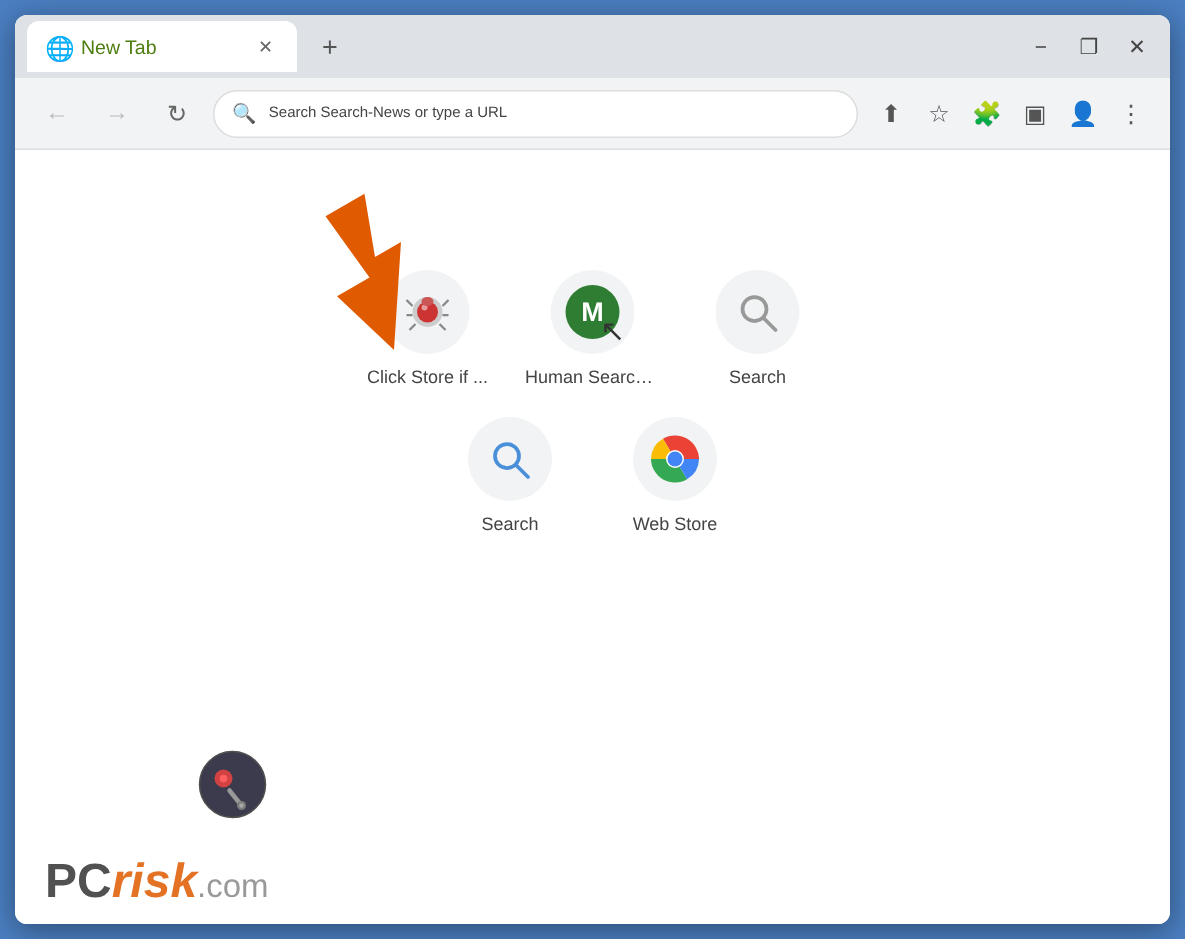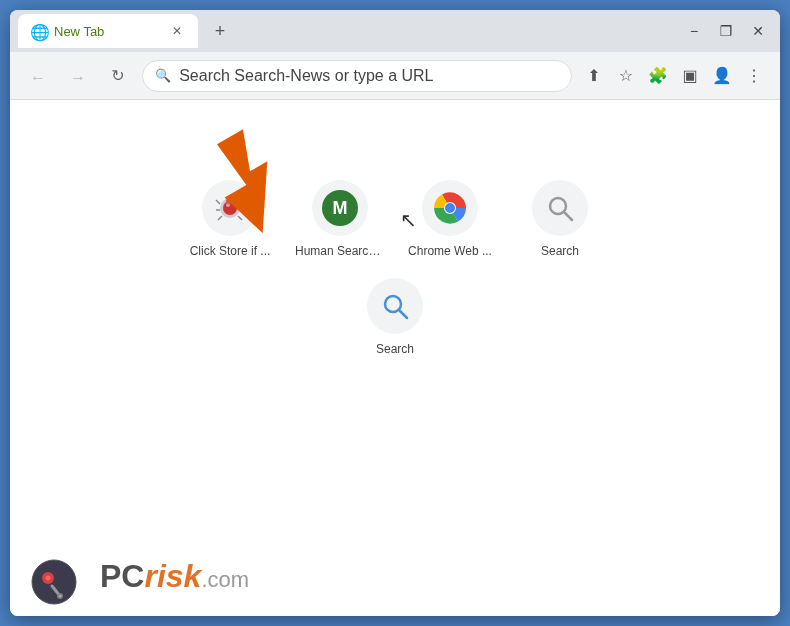--- a/index.html
+++ b/index.html
@@ -126,21 +126,21 @@
       gap: 8px;
     }
     .address-bar-icon {
       color: #888;
       font-size: 13px;
     }
     .address-bar input {
       flex: 1;
       border: none;
       outline: none;
-      font-size: 16px;
+      font-size: 10px;
       color: #444;
       background: transparent;
     }
     .toolbar-actions {
       display: flex;
       align-items: center;
       gap: 4px;
     }
     .toolbar-icon {
       width: 28px;
@@ -224,23 +224,24 @@
       font-size: 18px;
       font-weight: bold;
     }
 
     
     .watermark {
       position: absolute;
       bottom: 10px;
       left: 20px;
       display: flex;
-      align-items: flex-start;
+      align-items: flex-end;
       gap: 22px;
       opacity: 0.85;
+      flex-direction: column;
     }
     .pcrisk-text {
       font-size: 32px;
       font-weight: bold;
       font-family: Arial, sans-serif;
     }
     .pc-part { color: #333; }
     .risk-part { color: #e05a00; font-style: italic; }
     .com-part { color: #888; font-size: 22px; font-weight: normal; }
 
@@ -349,61 +350,60 @@
           <span class="shortcut-label">Click Store if ...</span>
         </div>
 
         <div class="shortcut-item">
           <div class="shortcut-icon">
             <div class="icon-m">M</div>
           </div>
           <span class="shortcut-label">Human Search...</span>
         </div>
 
+
         <div class="shortcut-item">
           <div class="shortcut-icon">
-
+            <svg width="28" height="28" viewBox="0 0 28 28">
+              <circle cx="12" cy="12" r="8" fill="none" stroke="#999" stroke-width="2.5"></circle>
+              <line x1="18" y1="18" x2="26" y2="26" stroke="#999" stroke-width="2.5" stroke-linecap="round"></line>
+            </svg>
+          </div>
+          <span class="shortcut-label">Search</span>
+        </div>
+
+      </div>
+
+      <div class="shortcuts-row" style="margin-top: 10px;">
+
+        <div class="shortcut-item">
+          <div class="shortcut-icon">
+            <svg width="28" height="28" viewBox="0 0 28 28">
+              <circle cx="12" cy="12" r="8" fill="none" stroke="#4a90d9" stroke-width="2.5"></circle>
+              <line x1="18" y1="18" x2="26" y2="26" stroke="#4a90d9" stroke-width="2.5" stroke-linecap="round"></line>
+            </svg>
+          </div>
+          <span class="shortcut-label">Search</span>
+        </div>
+
+        <div class="shortcut-item">
+          <div class="shortcut-icon">
             <svg width="34" height="34" viewBox="0 0 34 34">
               <circle cx="17" cy="17" r="16" fill="#eee"></circle>
               <circle cx="17" cy="17" r="7" fill="#4285F4"></circle>
               <path d="M17,17 L33,17 A16,16 0 0,0 9,3.5 Z" fill="#EA4335"></path>
               <path d="M17,17 L9,3.5 A16,16 0 0,0 1,17 Z" fill="#FBBC05"></path>
               <path d="M17,17 L1,17 A16,16 0 0,0 25,30.5 Z" fill="#34A853"></path>
               <path d="M17,17 L25,30.5 A16,16 0 0,0 33,17 Z" fill="#4285F4"></path>
               <circle cx="17" cy="17" r="6" fill="#fff"></circle>
               <circle cx="17" cy="17" r="5" fill="#4285F4"></circle>
             </svg>
           </div>
-          <span class="shortcut-label">Chrome Web ...</span>
+          <span class="shortcut-label">Web Store</span>
         </div>
-
-        <div class="shortcut-item">
-          <div class="shortcut-icon">
-            <svg width="28" height="28" viewBox="0 0 28 28">
-              <circle cx="12" cy="12" r="8" fill="none" stroke="#999" stroke-width="2.5"></circle>
-              <line x1="18" y1="18" x2="26" y2="26" stroke="#999" stroke-width="2.5" stroke-linecap="round"></line>
-            </svg>
-          </div>
-          <span class="shortcut-label">Search</span>
-        </div>
-
-      </div>
-
-      <div class="shortcuts-row" style="margin-top: 10px;">
-
-        <div class="shortcut-item">
-          <div class="shortcut-icon">
-            <svg width="28" height="28" viewBox="0 0 28 28">
-              <circle cx="12" cy="12" r="8" fill="none" stroke="#4a90d9" stroke-width="2.5"></circle>
-              <line x1="18" y1="18" x2="26" y2="26" stroke="#4a90d9" stroke-width="2.5" stroke-linecap="round"></line>
-            </svg>
-          </div>
-          <span class="shortcut-label">Search</span>
-        </div>
-
 
       </div>
     </div>
 
     <div class="watermark">
 
       <svg width="48" height="48" viewBox="0 0 48 48">
         <circle cx="24" cy="24" r="22" fill="#1a1a2e" stroke="#333" stroke-width="1"></circle>
         <circle cx="18" cy="20" r="6" fill="#cc2222"></circle>
         <circle cx="18" cy="20" r="2.5" fill="#ff4444"></circle>

